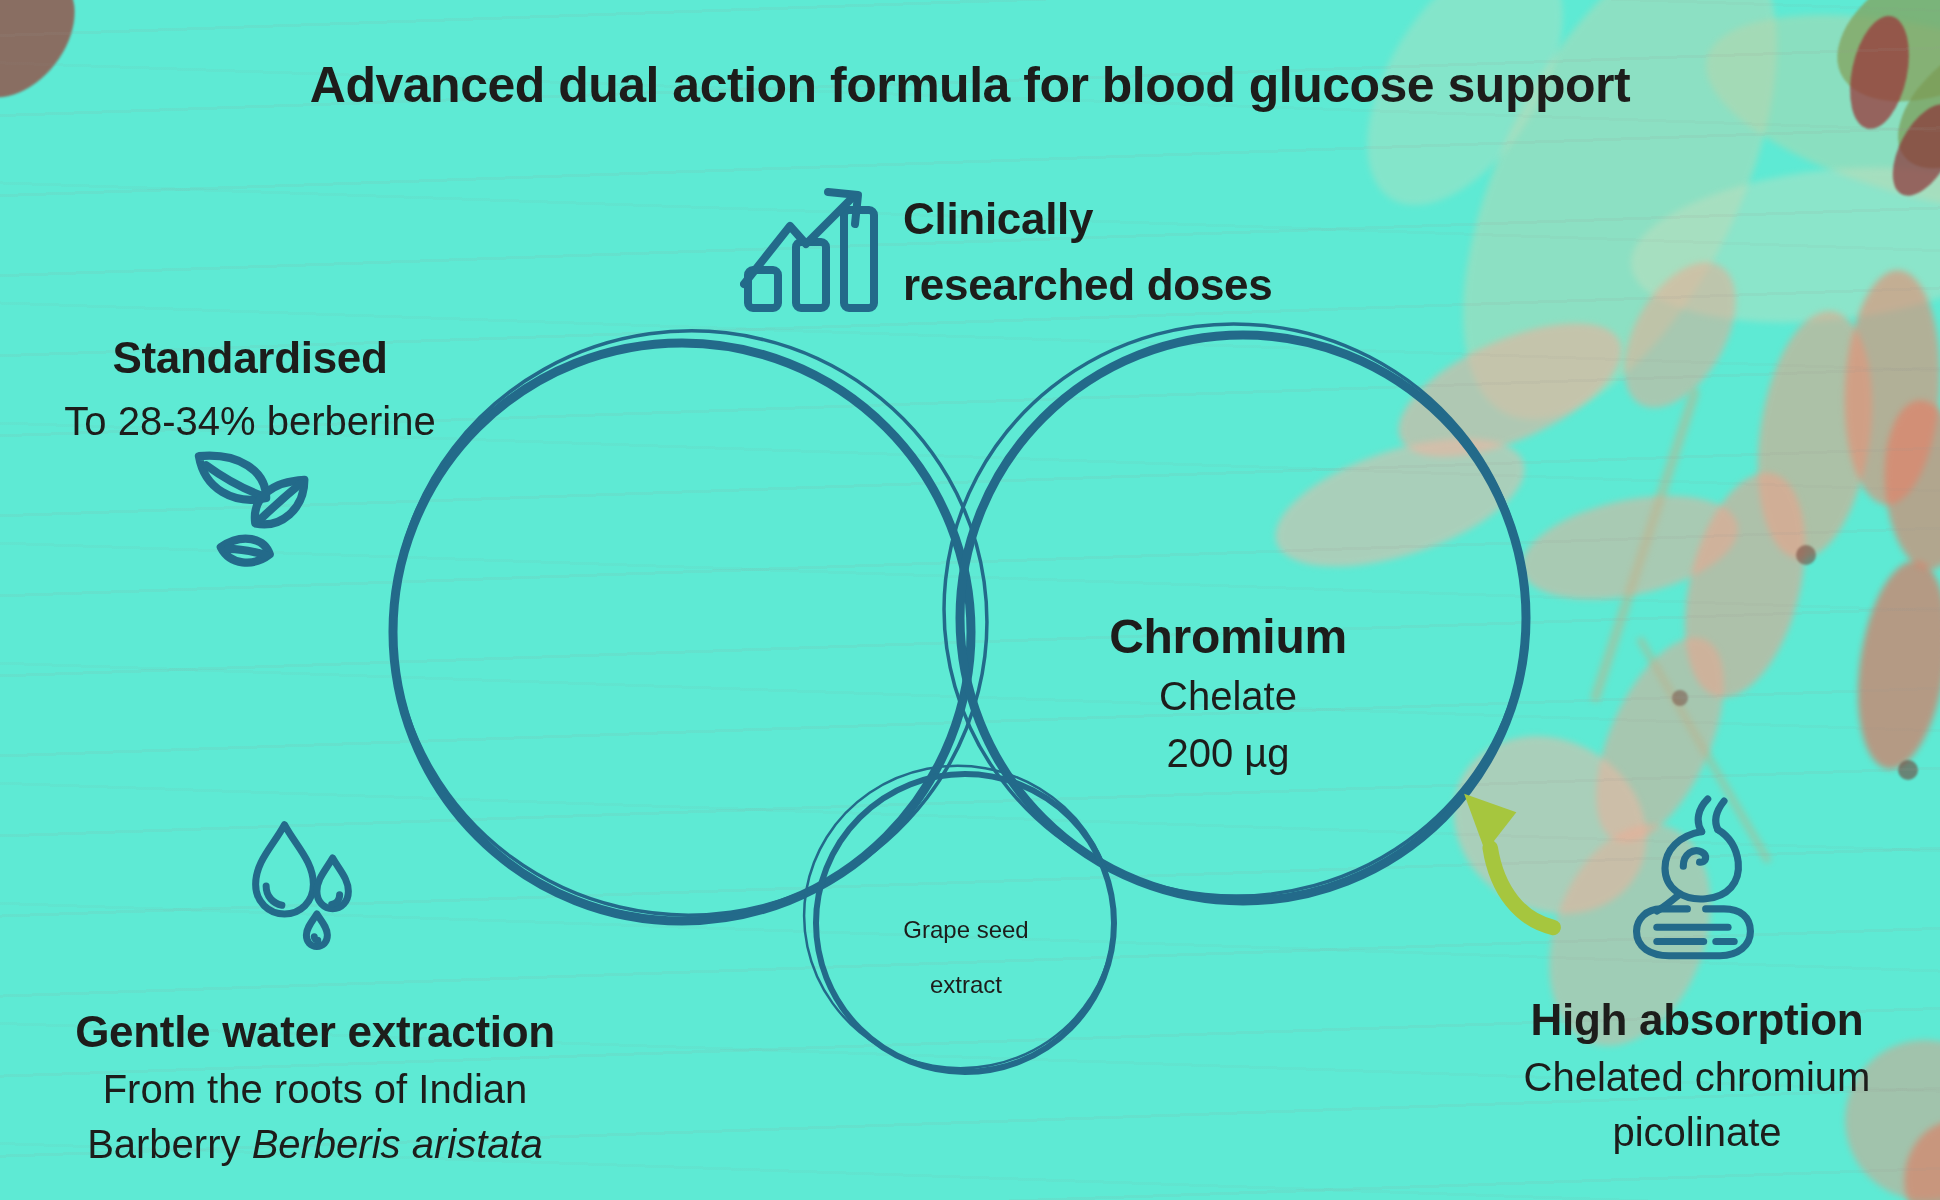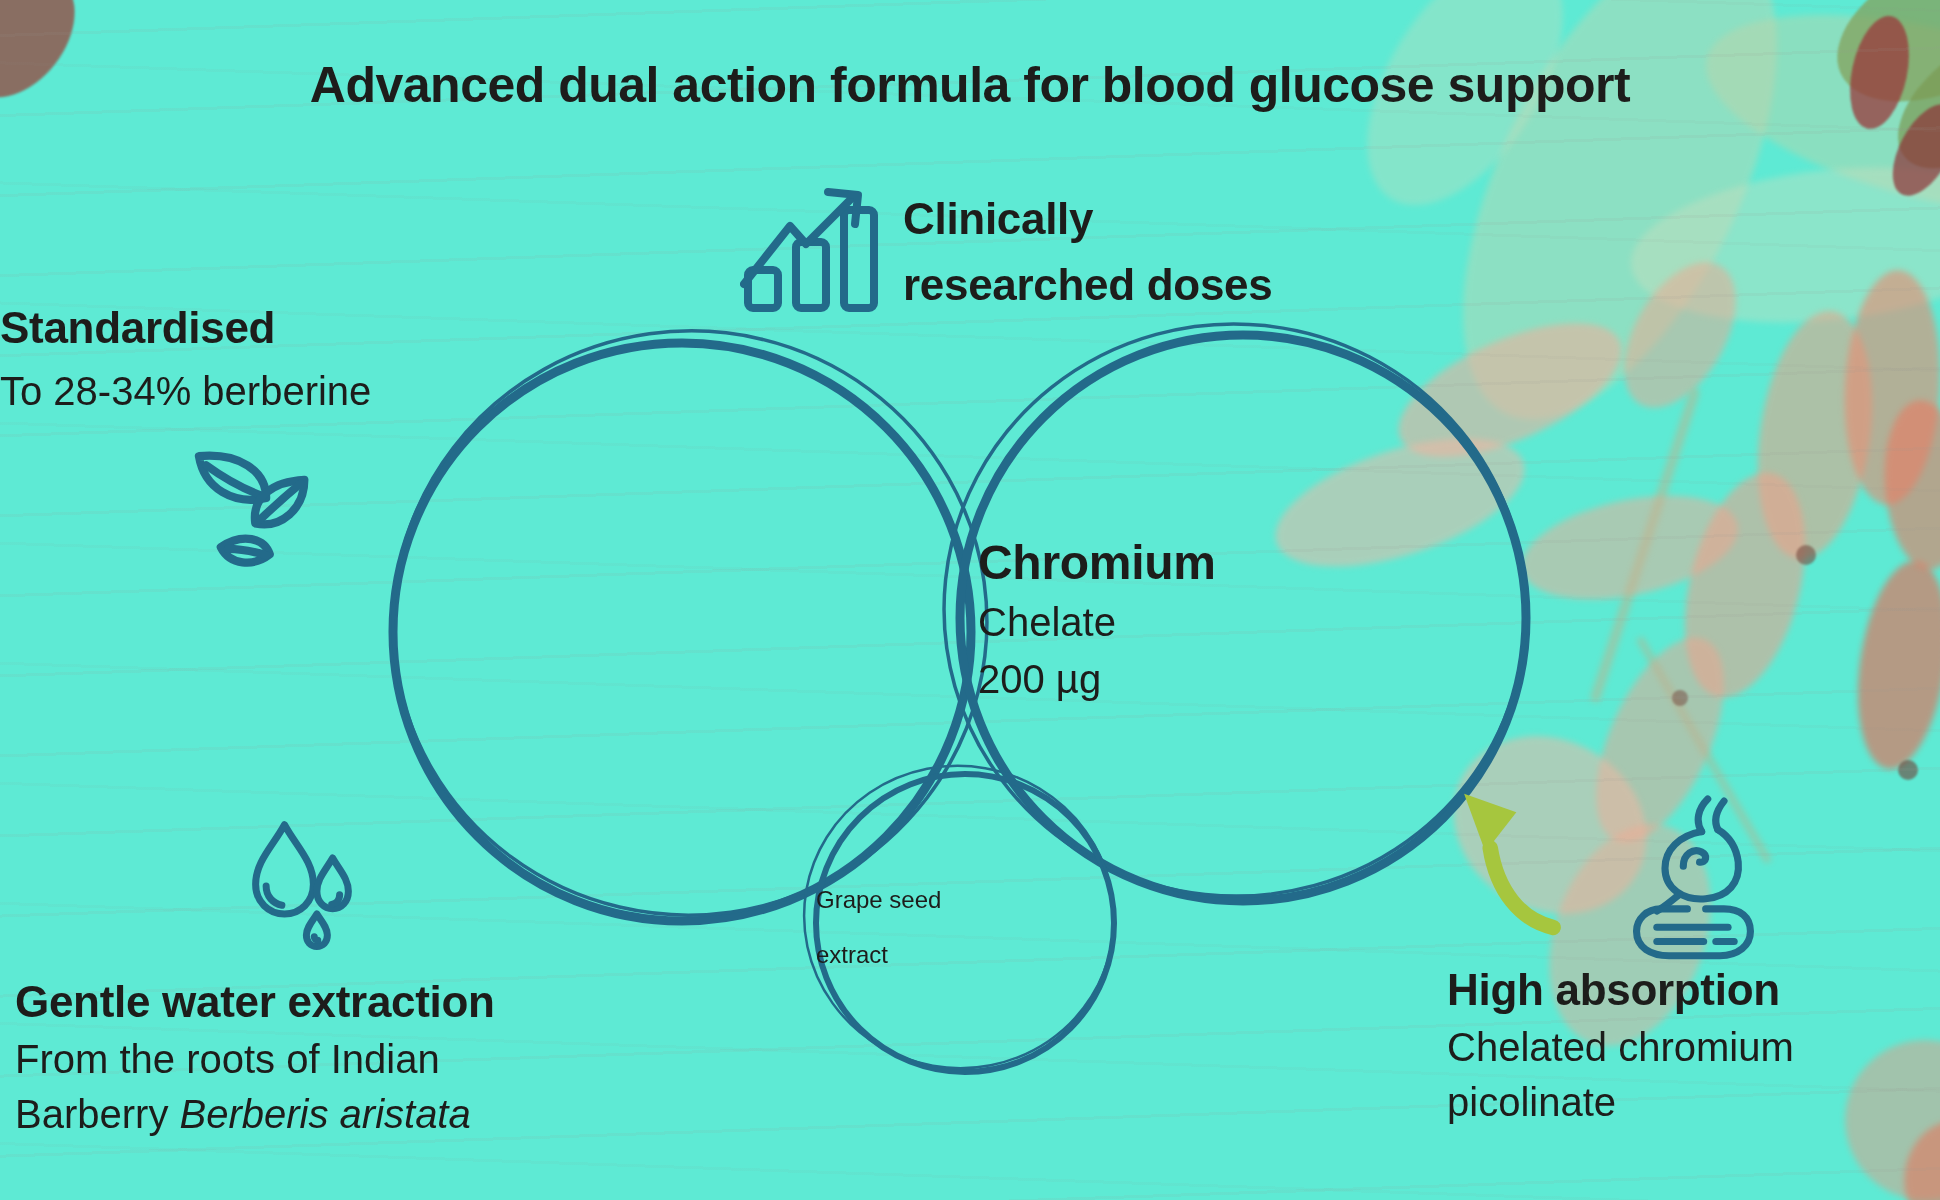--- a/index.html
+++ b/index.html
@@ -14,32 +14,32 @@
   }
   .bg{position:absolute;inset:0;z-index:0;}
   .shape{position:absolute;border-radius:50%;filter:blur(3px);}
   .sharp{filter:blur(1px);}
   .rings{position:absolute;inset:0;z-index:4;}
   .content{position:absolute;inset:0;z-index:5;}
   .abs{position:absolute;}
   .title{left:0;right:0;top:56px;text-align:center;font-size:50px;font-weight:700;letter-spacing:-.5px;}
   .head{font-weight:700;font-size:44px;letter-spacing:-.3px;}
   .sub{font-weight:400;font-size:40px;}
-  .center{text-align:left;}
+  .center{text-align:center;margin-top:30px;}
   
   .clinical-text{left:903px;top:186px;font-size:44px;font-weight:700;line-height:66px;letter-spacing:-.3px;}
   
   .standardised{left:0;top:303px;width:500px;}
   .standardised .sub{margin-top:16px;}
   
   .venn-label{width:500px;}
   .venn-title{font-size:48px;font-weight:700;line-height:62px;letter-spacing:-.3px;}
   .venn-sub{font-size:40px;line-height:57px;}
   .left-label{left:431px;top:548px;}
-  .right-label{left:978px;top:532px;}
+  .right-label{left:978px;top:576px;}
   .grape-label{left:816px;top:872px;width:300px;font-size:24px;line-height:55px;}
   
   .water-block{left:15px;top:972px;width:600px;}
   .water-block .head{line-height:60px;}
   .water-block .sub{line-height:55px;}
   
   .absorb-block{left:1447px;top:960px;width:500px;}
   .absorb-block .head{line-height:60px;}
   .absorb-block .sub{line-height:55px;}
   .ital{font-style:italic;}

